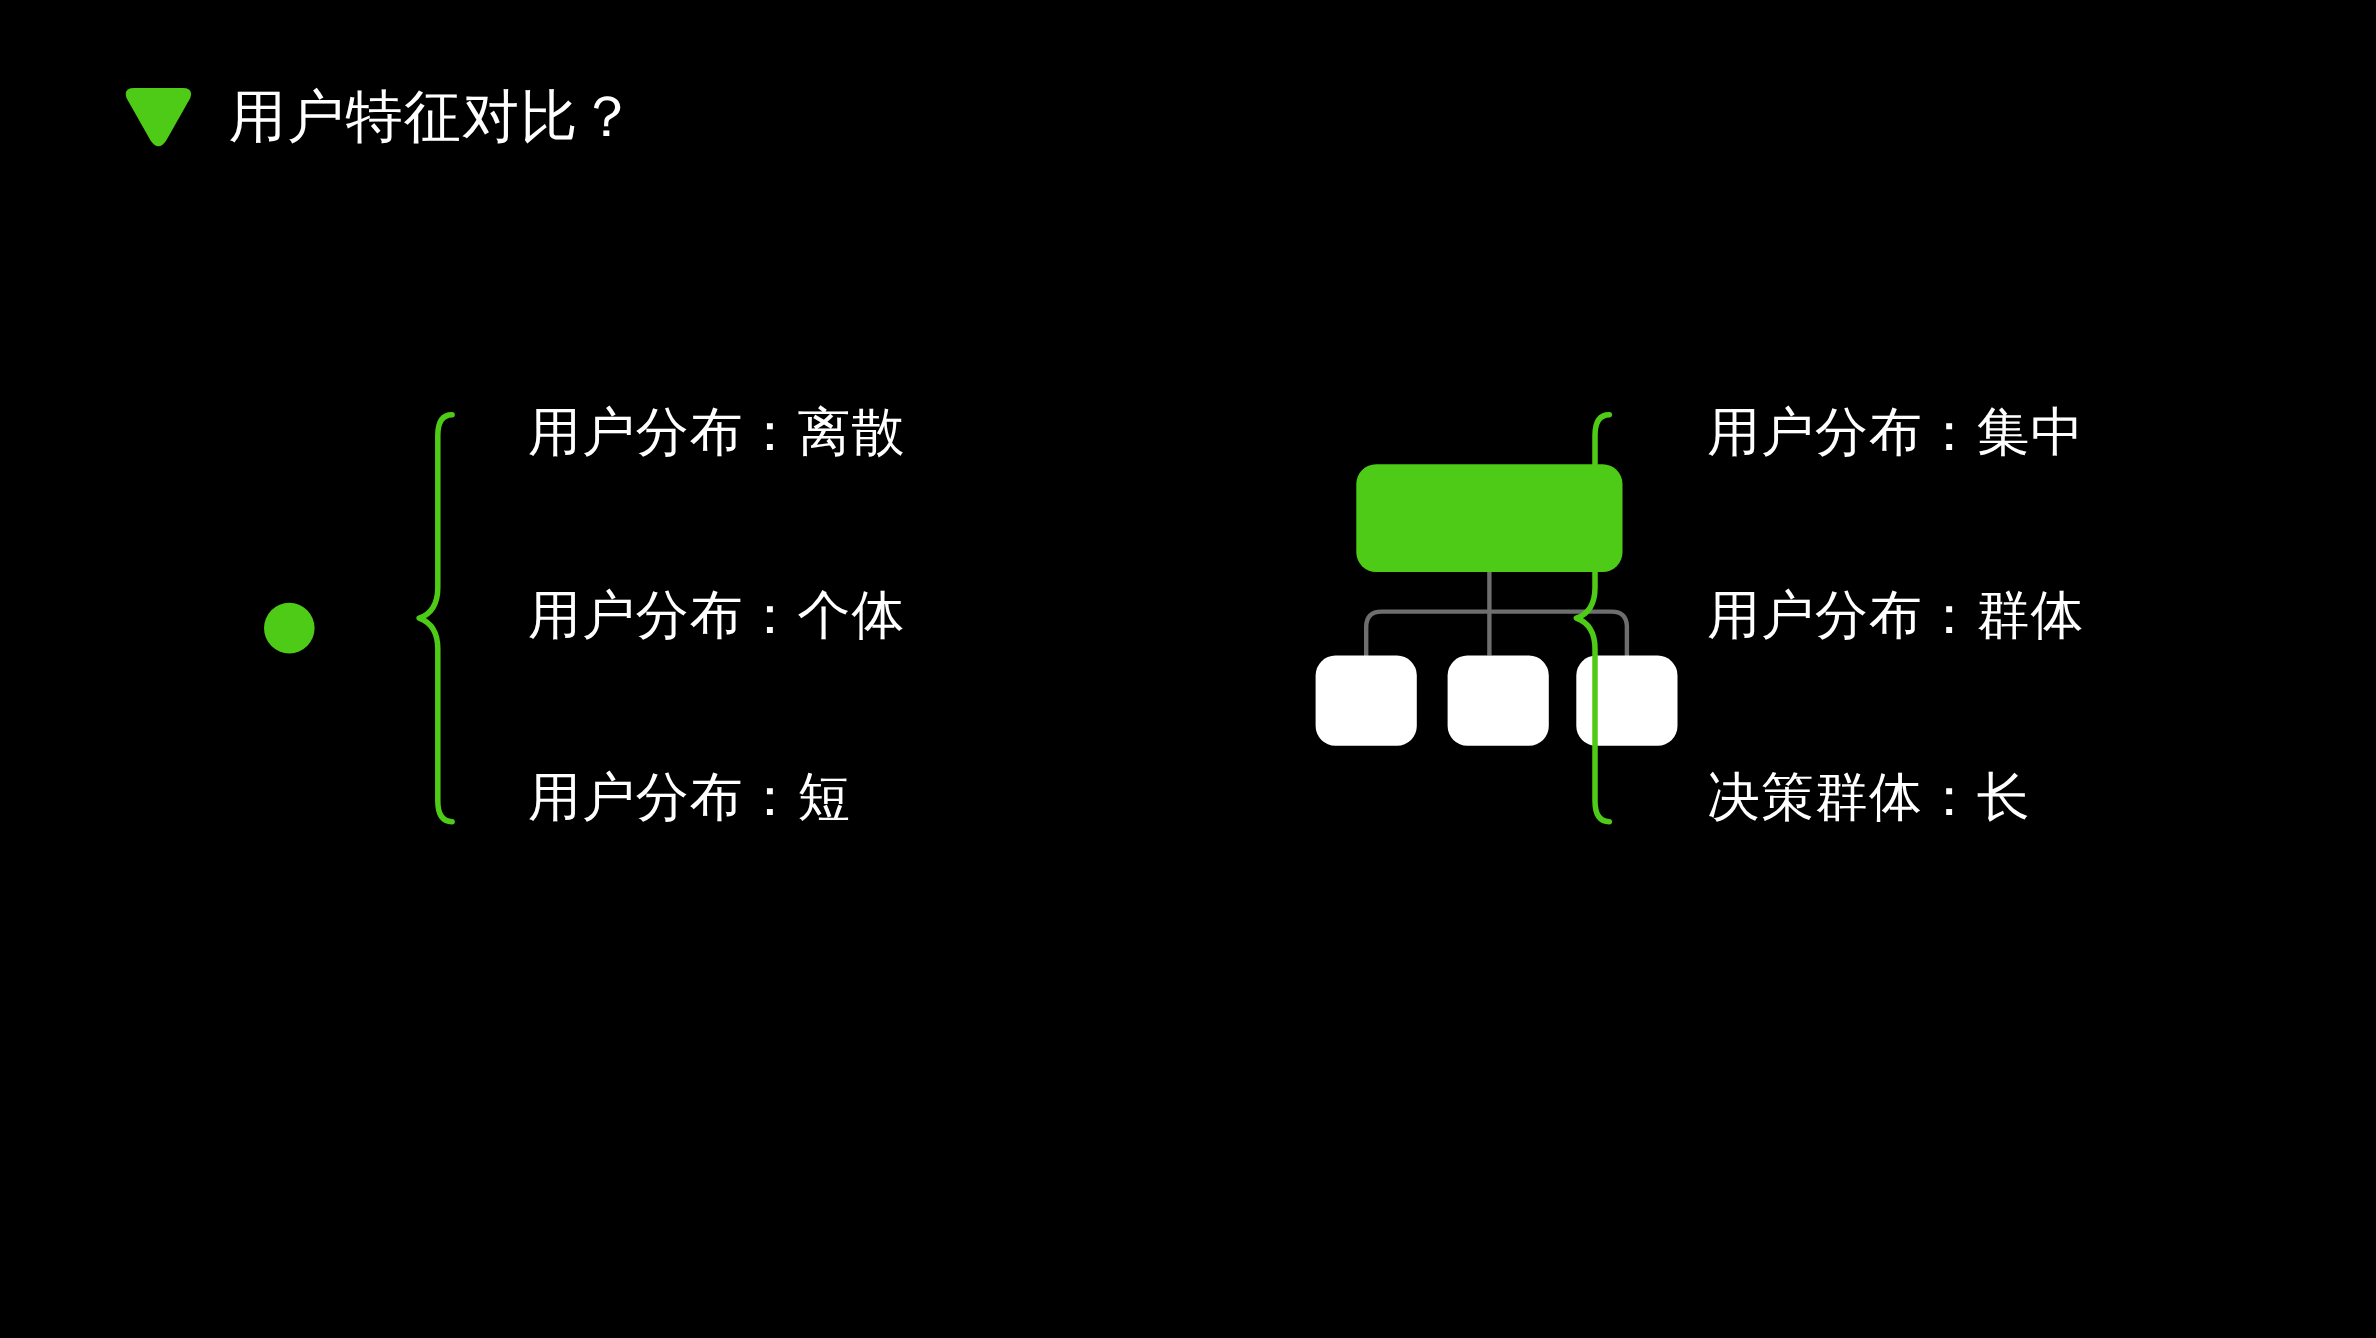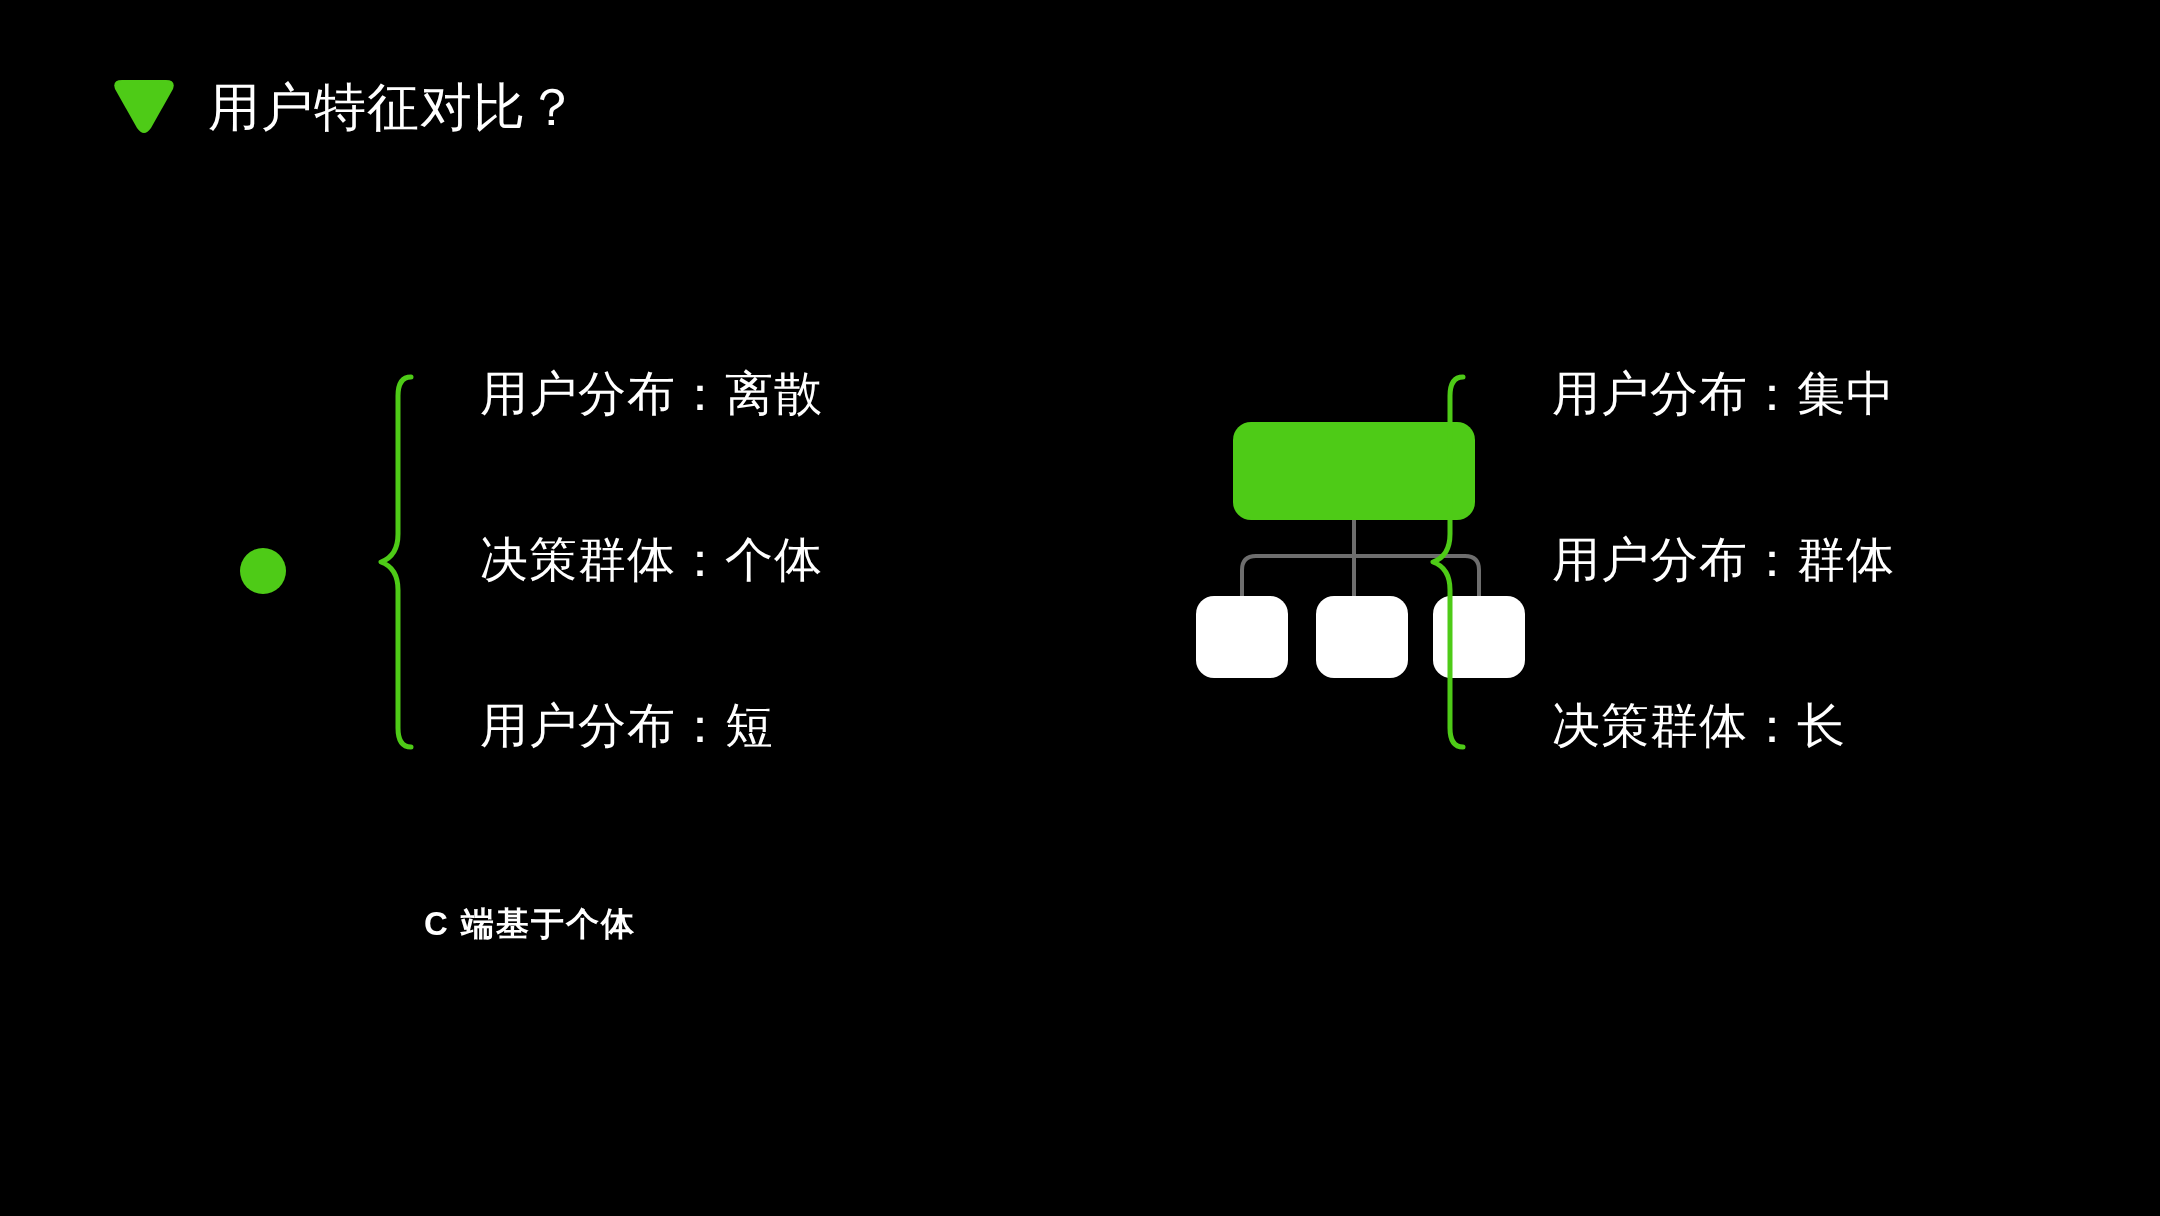--- a/index.html
+++ b/index.html
@@ -172,21 +172,21 @@
     <div class="visual">
       <div class="green-dot"></div>
     </div>
 
     <svg class="brace" viewBox="0 0 36 376">
       <path d="M33 3 Q20 3 20 22 L20 160 Q20 182 3 188 Q20 194 20 216 L20 354 Q20 373 33 373" fill="none" stroke="#4ECB17" stroke-width="5" stroke-linecap="round" stroke-linejoin="round"></path>
     </svg>
 
     <div class="spec-list spec-left">
       <div class="spec-item">用户分布：离散</div>
-      <div class="spec-item">决策群体：个体</div>
+      <div class="spec-item">用户分布：个体</div>
       <div class="spec-item">用户分布：短</div>
     </div>
   </div>
 
   <div class="panel panel-right">
 
     <div class="visual visual-right">
       <div class="org-chart">
 
         <svg class="org-links" viewBox="0 0 340 280">
@@ -207,15 +207,14 @@
       <path d="M33 3 Q20 3 20 22 L20 160 Q20 182 3 188 Q20 194 20 216 L20 354 Q20 373 33 373" fill="none" stroke="#4ECB17" stroke-width="5" stroke-linecap="round" stroke-linejoin="round"></path>
     </svg>
 
     <div class="spec-list spec-right">
       <div class="spec-item">用户分布：集中</div>
       <div class="spec-item">用户分布：群体</div>
       <div class="spec-item">决策群体：长</div>
     </div>
   </div>
 
-  <div class="caption caption-left">C 端基于个体</div>
 
 </div>
 
 </body></html>

